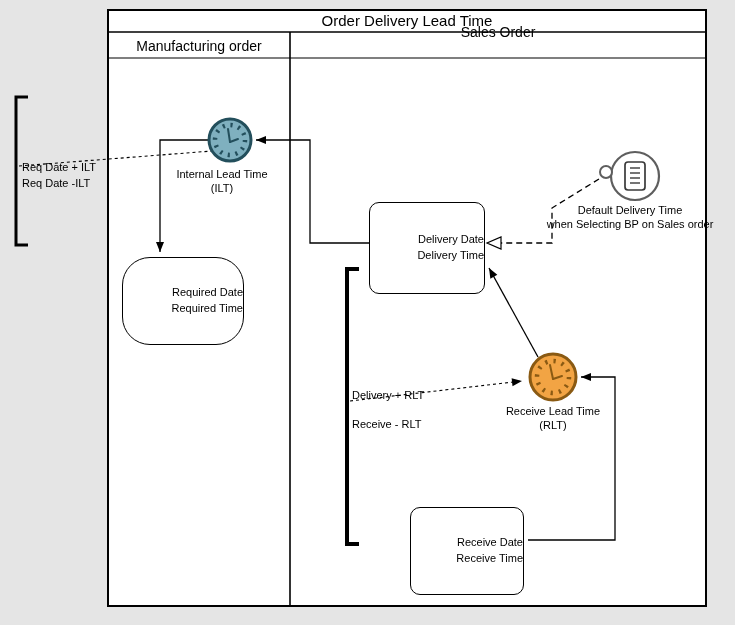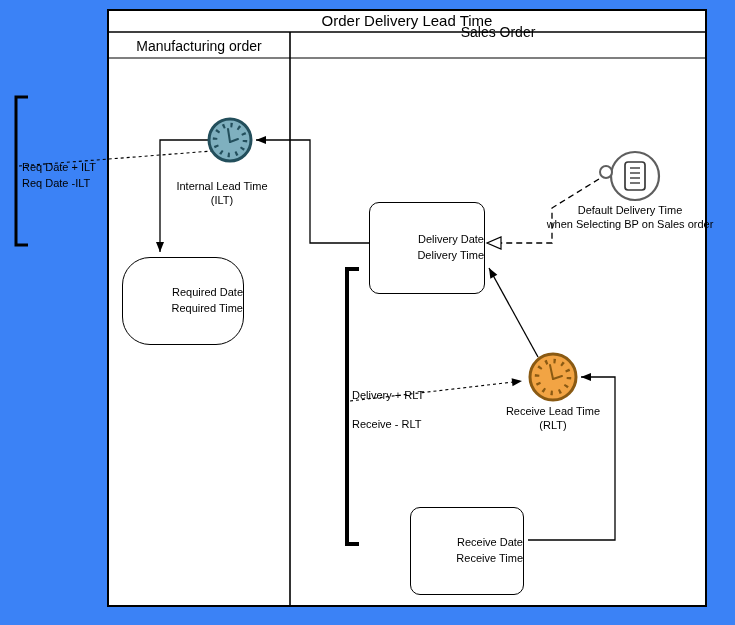--- a/index.html
+++ b/index.html
@@ -1,18 +1,18 @@
 <!DOCTYPE html>
 <html><head>
 <meta charset="utf-8">
 <style>
   * { margin: 0; padding: 0; box-sizing: border-box; }
   html, body { background: #ffffff; }
   body { font-family: "Liberation Sans", "DejaVu Sans", sans-serif; color: #000; }
-  .stage { position: relative; width: 735px; height: 625px; background: #3b82f6; overflow: hidden; }
+  .stage { position: relative; width: 735px; height: 625px; background: #e5e5e5; overflow: hidden; }
   .stage > svg { position: absolute; left: 0; top: 0; }
   .abs { position: absolute; }
   .pool-title { font-size: 15px; text-align: center; }
   .lane-label { font-size: 14px; text-align: center; }
   .task-box {
     border: 1.6px solid #000;
     border-radius: 10px;
     background: #fff;
     display: flex;
     flex-direction: column;
@@ -92,21 +92,21 @@
   </div>
   <div class="abs task-box" style="left:369px; top:202px; width:116px; height:92px;">
     <div>Delivery Date</div>
     <div>Delivery Time</div>
   </div>
   <div class="abs task-box" style="left:410px; top:507px; width:114px; height:88px;">
     <div>Receive Date</div>
     <div>Receive Time</div>
   </div>
 
-  <div class="abs node-label" style="left:158px; top:167px; width:128px;margin-top:12px;">
+  <div class="abs node-label" style="left:158px; top:167px; width:128px;">
     <div>Internal Lead Time</div>
     <div>(ILT)</div>
   </div>
   <div class="abs node-label" style="left:493px; top:404px; width:120px;">
     <div>Receive Lead Time</div>
     <div>(RLT)</div>
   </div>
   <div class="abs node-label" style="left:530px; top:203px; width:200px;">
     <div>Default Delivery Time</div>
     <div>when Selecting BP on Sales order</div>

